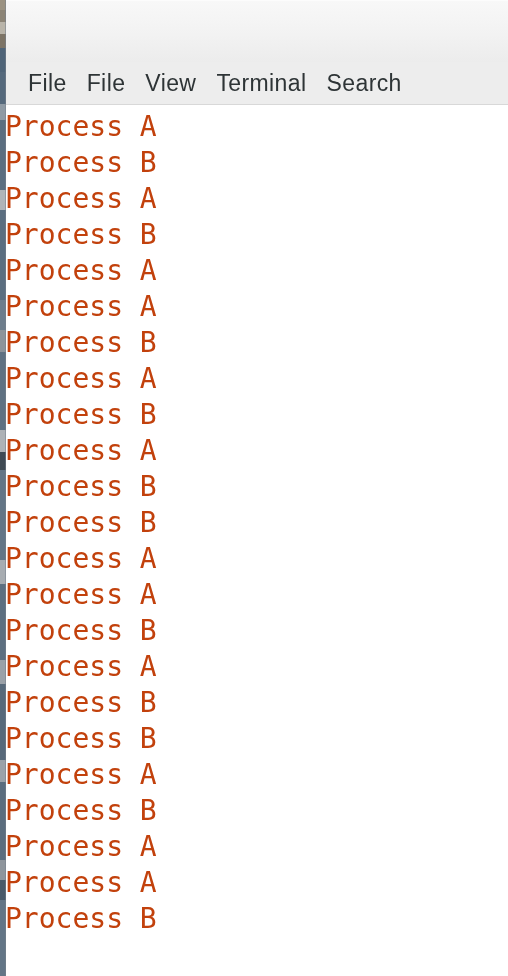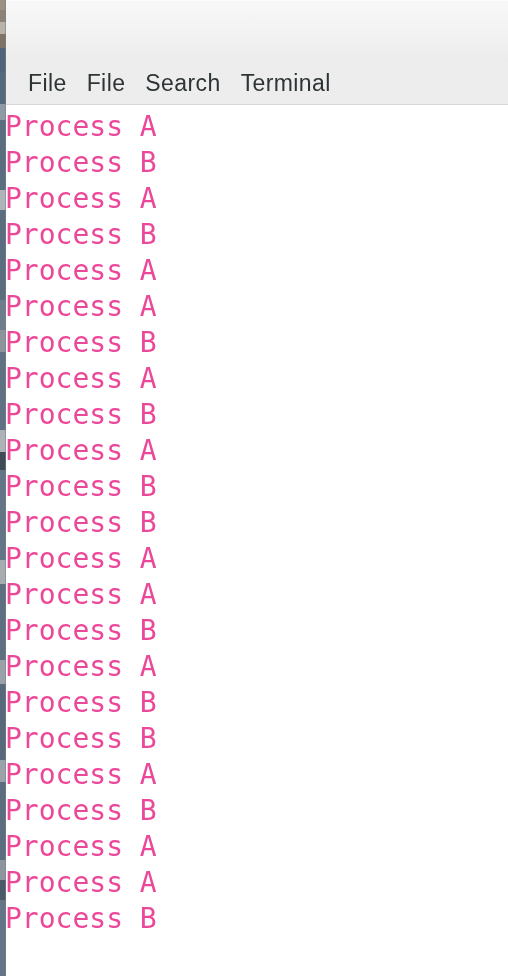--- a/index.html
+++ b/index.html
@@ -128,21 +128,21 @@
     overflow: hidden;
     z-index: 1;
     padding-top: 3px;
     box-sizing: border-box;
   }
   .terminal-line {
     font-family: "DejaVu Sans Mono", "Liberation Mono", monospace;
     font-size: 28px;
     line-height: 36px;
     height: 36px;
-    color: #ec4899;
+    color: #c2410c;
     white-space: pre;
     margin-left: -1px;
     letter-spacing: 0px;
   }
 </style>
 </head>
 <body>
 
 <div id="terminal-window">
 
@@ -150,22 +150,23 @@
     <div class="sliver-edge"></div>
   </div>
 
   <div id="title-bar">
     <span id="title-bar-label"></span>
   </div>
 
   <div id="menu-bar">
     <div class="menu-item">File</div>
     <div class="menu-item">File</div>
+    <div class="menu-item">View</div>
+    <div class="menu-item">Terminal</div>
     <div class="menu-item">Search</div>
-    <div class="menu-item">Terminal</div>
   </div>
 
   <div id="terminal-body">
     <div class="terminal-line">Process A</div>
     <div class="terminal-line">Process B</div>
     <div class="terminal-line">Process A</div>
     <div class="terminal-line">Process B</div>
     <div class="terminal-line">Process A</div>
     <div class="terminal-line">Process A</div>
     <div class="terminal-line">Process B</div>

